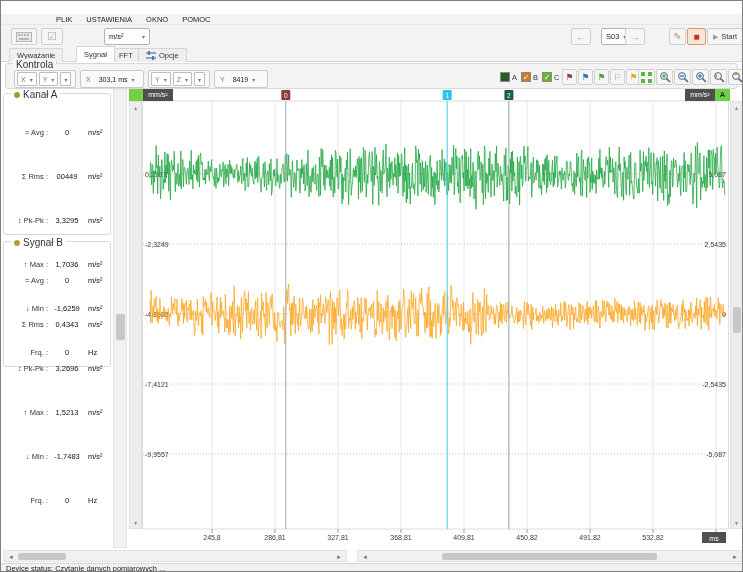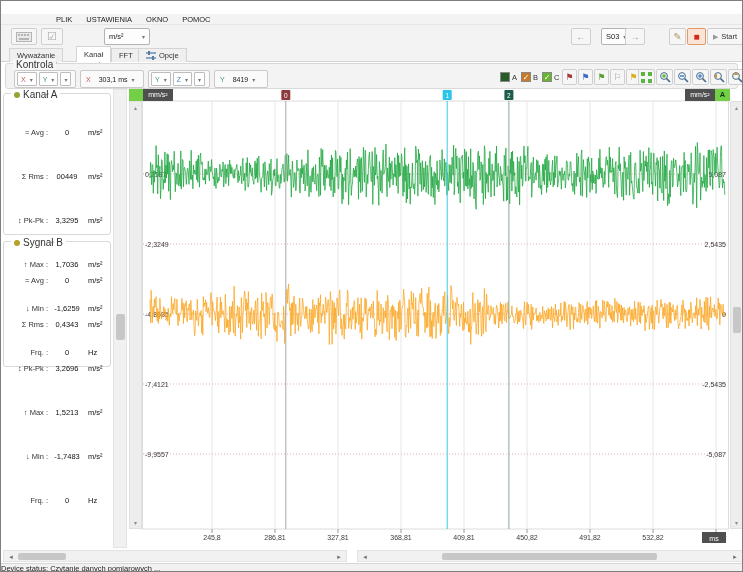--- a/index.html
+++ b/index.html
@@ -48,21 +48,21 @@
   .sb{position:absolute;background:#f1f1f1;border:1px solid #e3e3e3;}
   .sb-thumb{position:absolute;background:#c7c7c7;border-radius:2px;}
   .sb-arrow{position:absolute;color:#6f6f6f;font-size:7px;line-height:11px;text-align:center;}
   
   #chart{position:absolute;left:128px;top:88px;width:615px;height:460px;background:#fff;}
   .axisbadge{position:absolute;height:12px;background:#4f4f4f;color:#fff;font-size:7px;line-height:12px;text-align:center;z-index:3;}
   .greensq{position:absolute;height:12px;background:#72cf46;z-index:3;font-size:7.5px;font-weight:bold;color:#143a14;text-align:center;line-height:12px;}
   .strip{position:absolute;top:12px;width:13px;height:428px;background:#ededed;border:1px solid #e0e0e0;z-index:2;}
   .strip .ar{position:absolute;left:0;width:100%;text-align:center;font-size:6px;color:#8a8a8a;}
   .statusbar{position:absolute;left:0;top:562px;width:100%;height:10px;background:#f1f1f1;border-top:1px solid #d6d6d6;
-             font-size:7.5px;color:#222;line-height:10px;}
+             font-size:7.5px;color:#222;padding-left:5px;line-height:10px;}
 </style>
 </head>
 <body>
 
 <div id="app">
 
 
   <div class="menubar">
     <span class="menu-item">PLIK</span>
     <span class="menu-item">USTAWIENIA</span>
@@ -114,21 +114,21 @@
       <span style="color:#9a9a9a;font-size:7px;">▶</span>
       <span>Start</span>
     </button>
   </div>
 
   <div class="tabbar">
     <div class="tab" style="left:8px;">
         <span>Wyważanie</span>
       </div>
     <div class="tab sel" style="left:75px;">
-        <span>Kanał</span>
+        <span>Sygnał</span>
       </div>
     <div class="tab" style="left:110px;">
         <span>FFT</span>
       </div>
     <div class="tab" style="left:137px;">
       <svg width="10" height="9">
         <rect x="0" y="1" width="10" height="2" fill="#8aa6c6"></rect>
           <rect x="2" y="0" width="2" height="4" fill="#5b7ba0"></rect>
         <rect x="0" y="6" width="10" height="2" fill="#8aa6c6"></rect>
           <rect x="6" y="5" width="2" height="4" fill="#5b7ba0"></rect>

